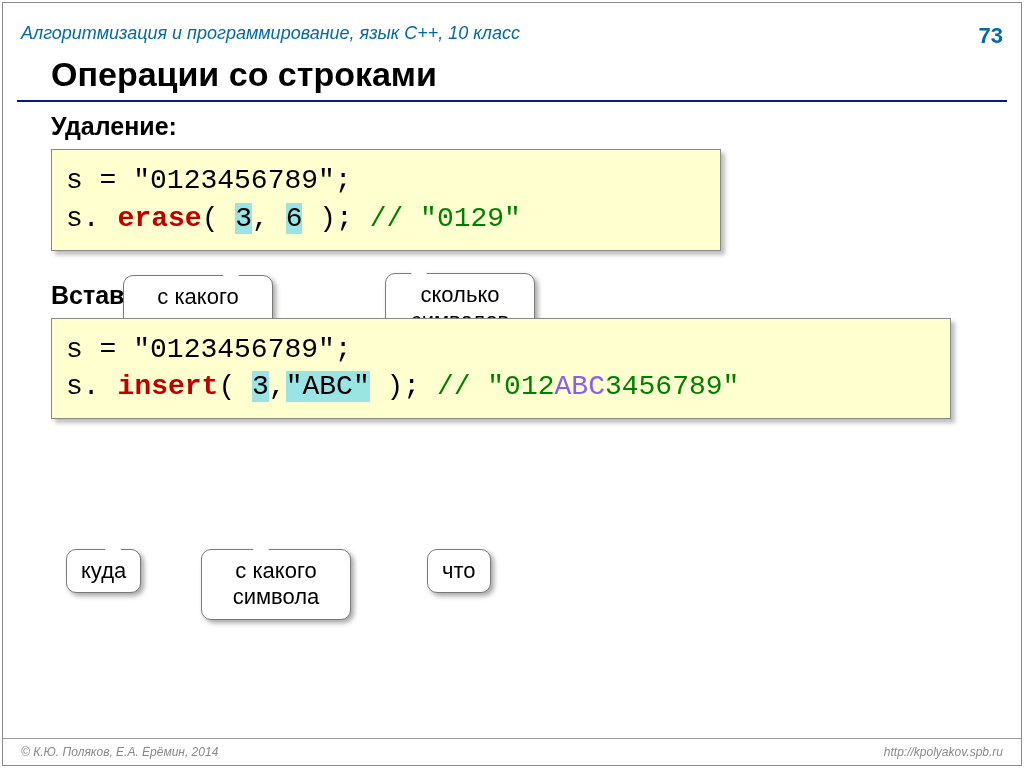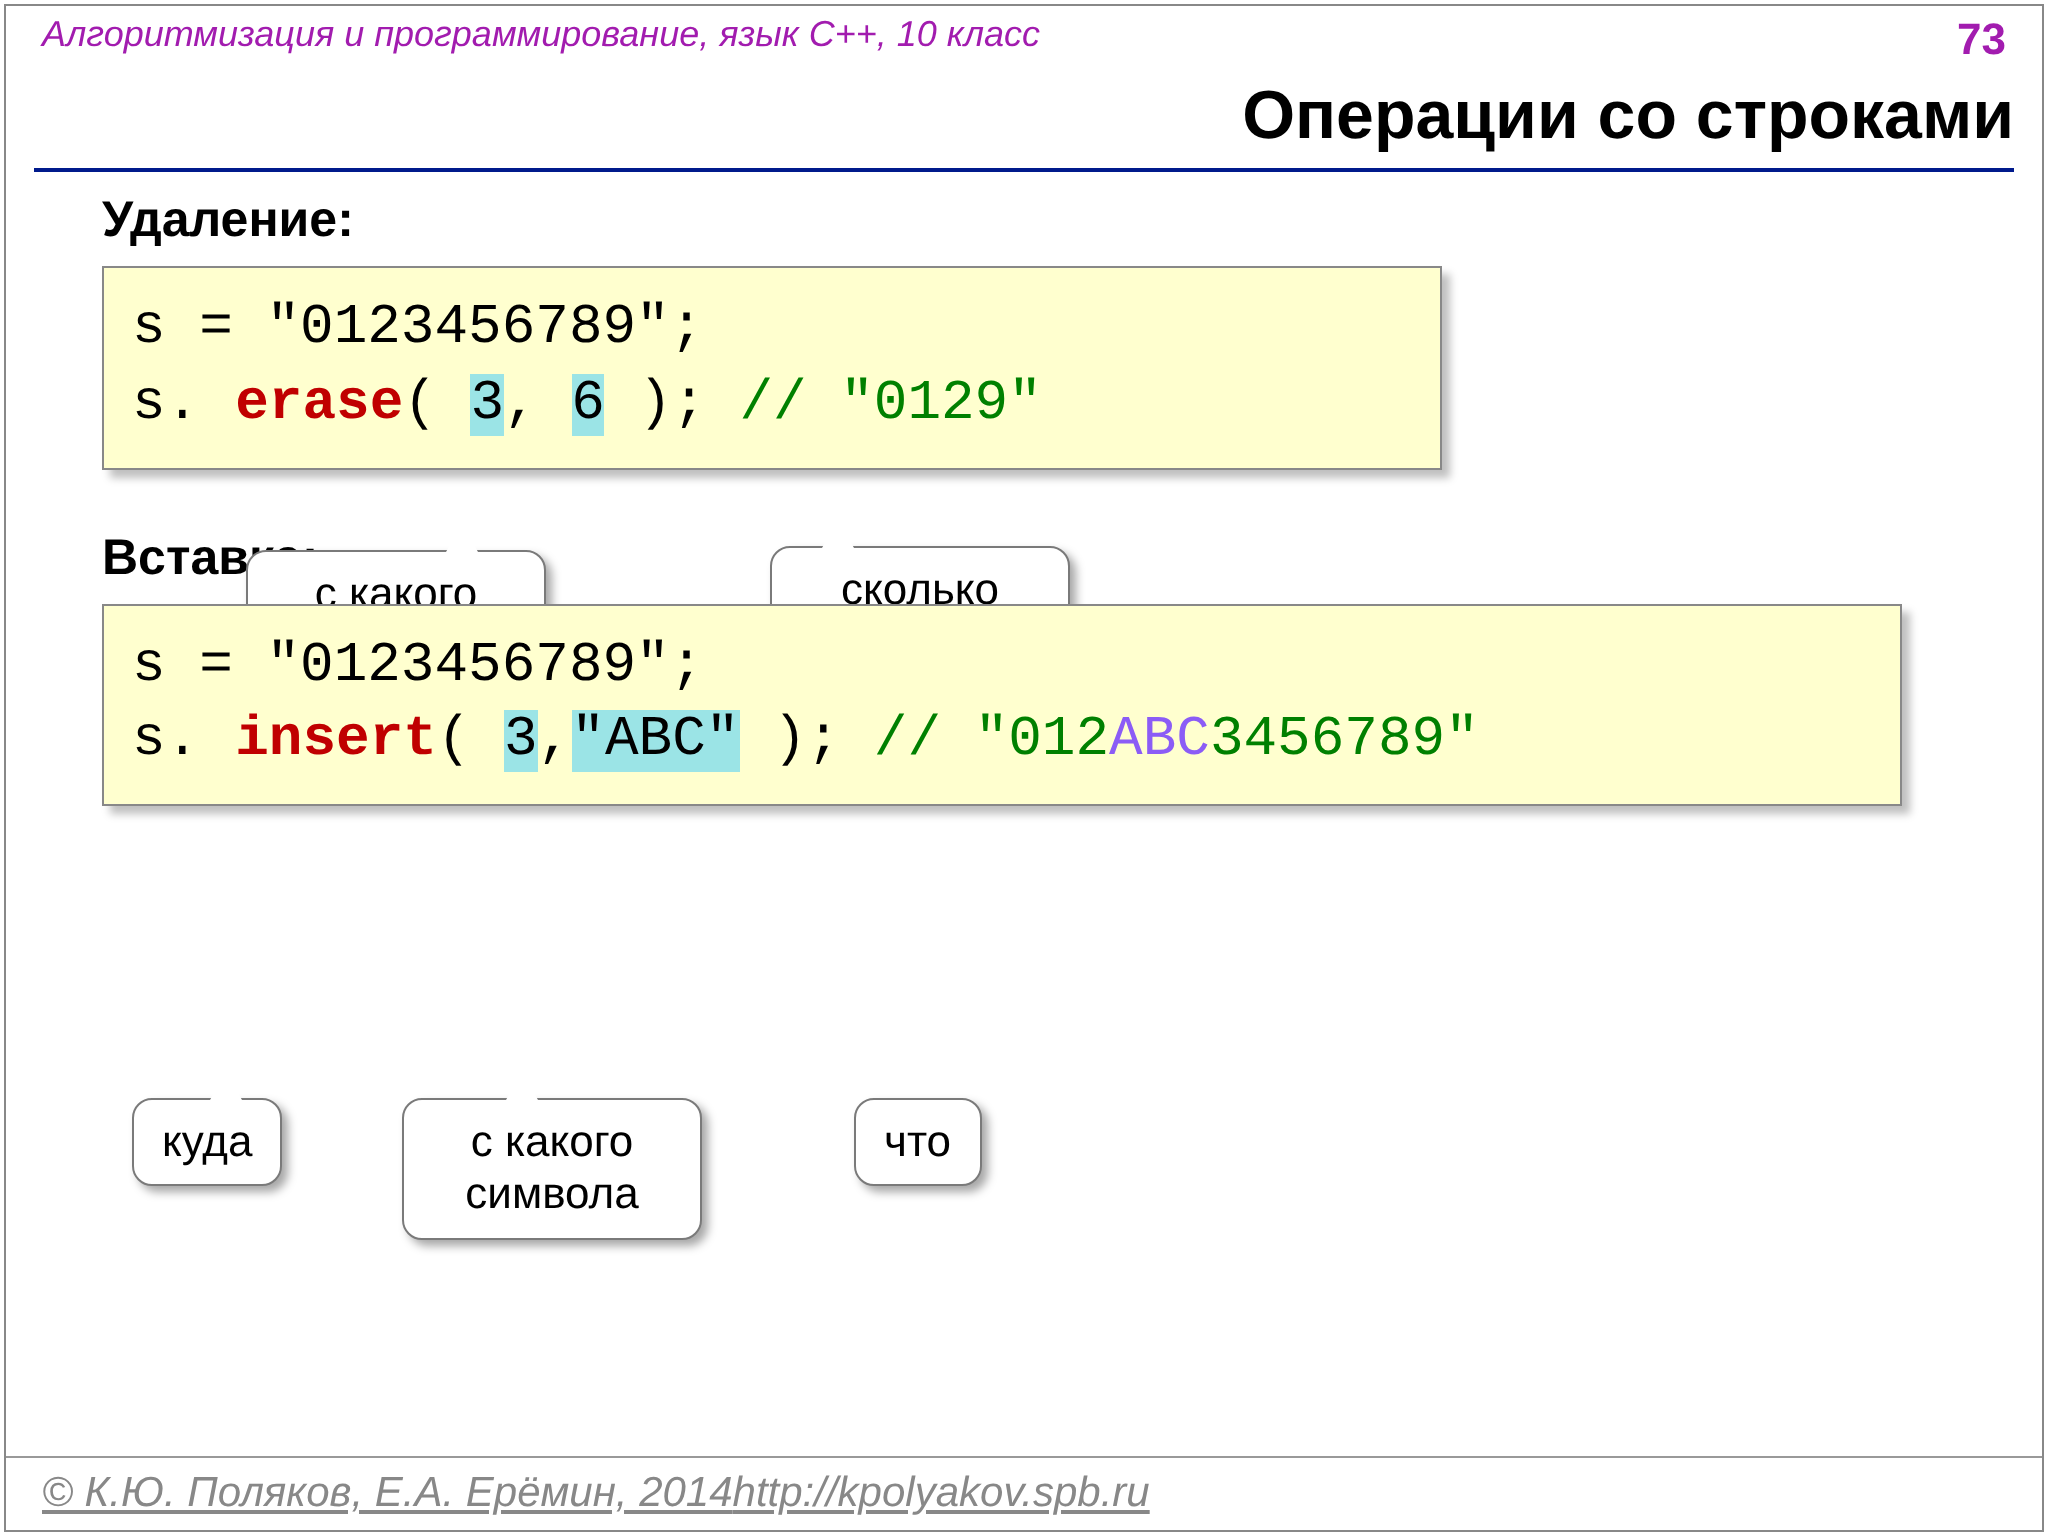--- a/index.html
+++ b/index.html
@@ -18,32 +18,32 @@
     margin: 2px;
     border: 1px solid #888;
     position: relative;
     background: #fff;
   }
   .header {
     display: flex;
     justify-content: space-between;
     padding: 4px 18px 2px 18px;
     font-style: italic;
-    color: #a21caf;
+    color: #0369a1;
     font-size: 18px;
+    margin-top: 16px;
   }
   .page-num { font-weight: bold; font-size: 22px; font-style: normal; text-align: center; }
   .title {
     font-size: 34px;
     font-weight: bold;
     color: #000;
     padding: 4px 0 6px 34px;
     border-bottom: 2px solid #001a8c;
     margin: 0 14px 8px 14px;
-    text-align: right;
   }
   .section-label {
     color: #000000;
     font-size: 25px;
     font-weight: bold;
     padding-left: 48px;
     margin-top: 10px;
   }
   .code-block {
     position: relative;
@@ -91,25 +91,25 @@
     border-left: 9px solid transparent;
     border-right: 9px solid transparent;
     border-bottom: 15px solid #7a7a7a;
     z-index: -1;
   }
   .footer {
     position: absolute;
     left: 0; right: 0; bottom: 0;
     border-top: 1px solid #999;
     display: flex;
+    justify-content: space-between;
     padding: 6px 18px;
     color: #888;
     font-style: italic;
-    font-size: 21px;
-    text-decoration: underline;
+    font-size: 12px;
   }
 </style>
 </head>
 <body>
 
 <div class="slide">
 
   <div class="header">
     <span>Алгоритмизация и программирование, язык C++, 10 класс</span>
     <span class="page-num">73</span>

